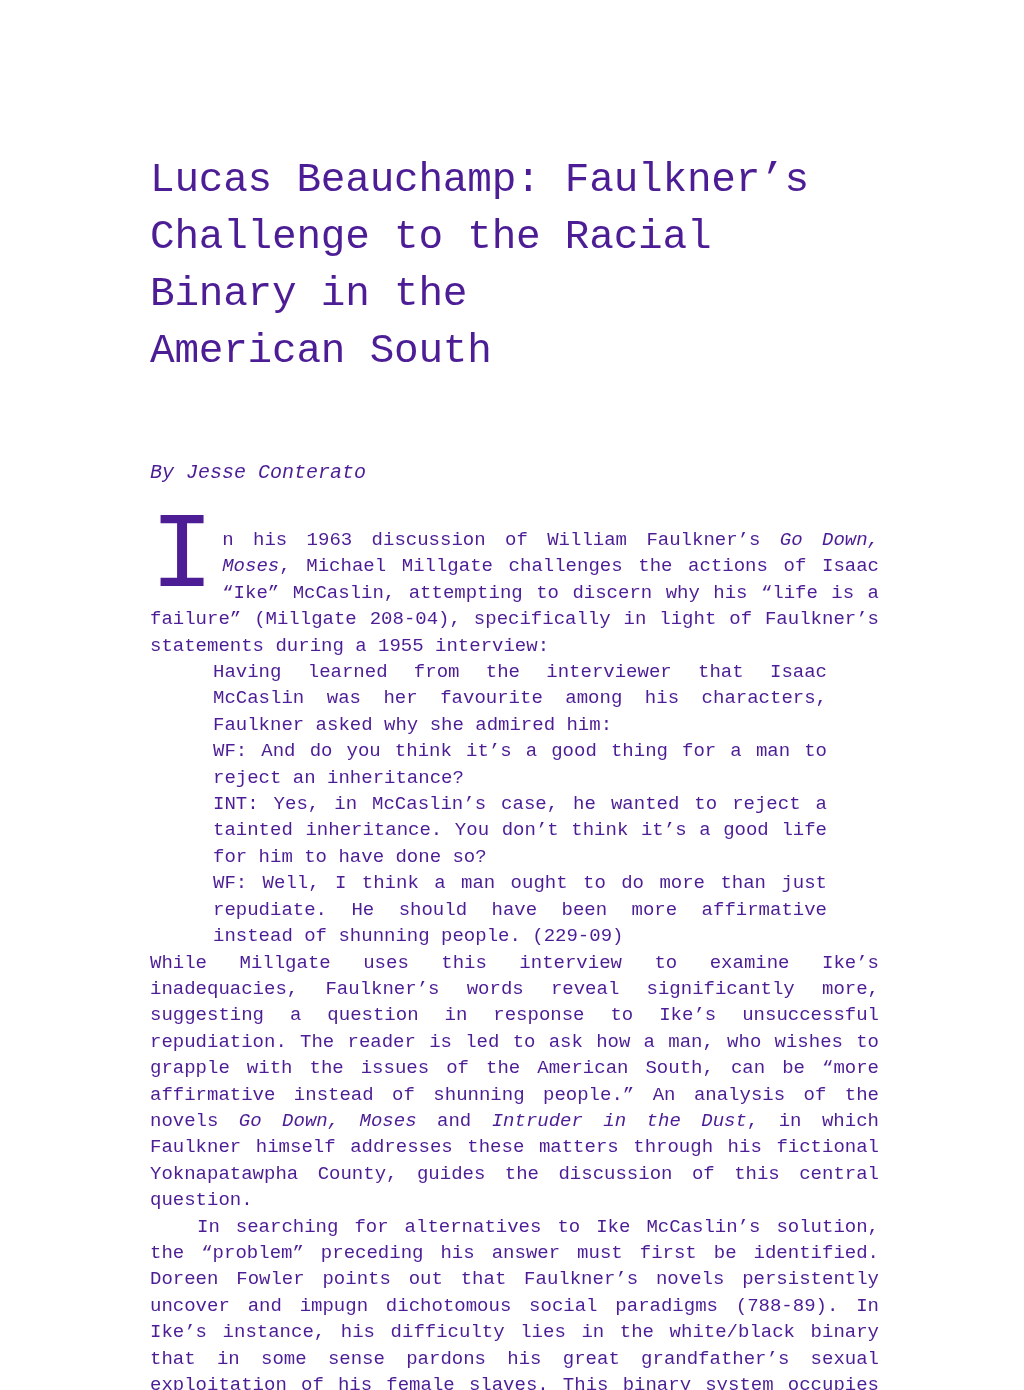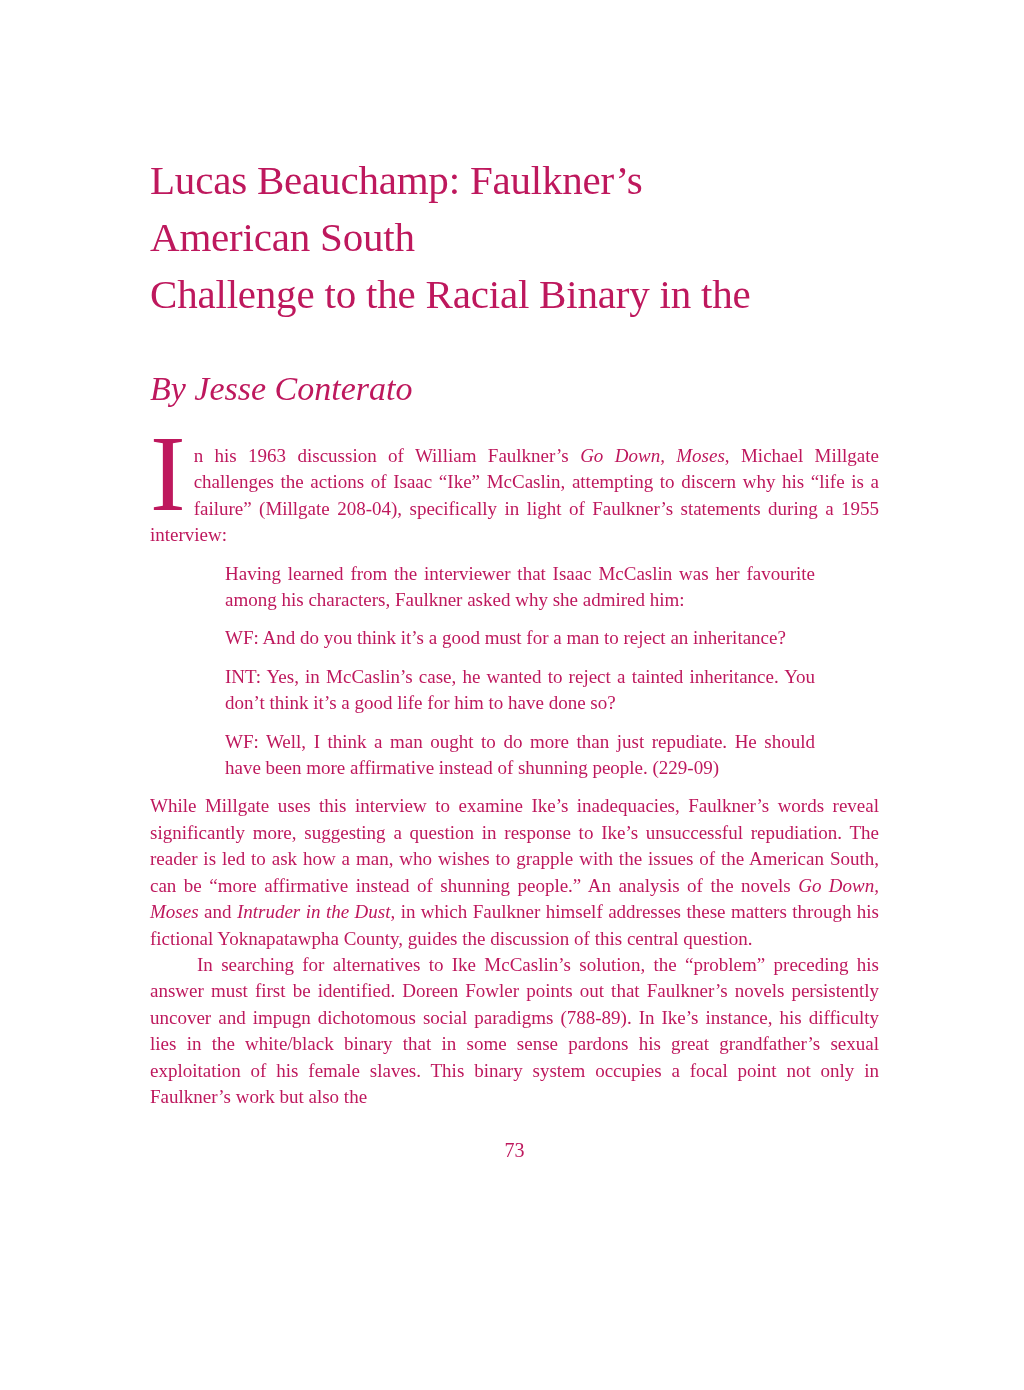--- a/index.html
+++ b/index.html
@@ -5,42 +5,42 @@
   html, body {
     margin: 0;
     padding: 0;
     background: #ffffff;
   }
   .page {
     position: relative;
     width: 1024px;
     height: 1390px;
     background: #ffffff;
-    font-family: Liberation Serif, serif;
-    color: #be185d;
+    font-family: Liberation Mono, monospace;
+    color: #4c1d95;
     overflow: hidden;
   }
   .content {
     position: absolute;
     left: 150px;
     top: 152px;
     width: 729px;
   }
   .title {
     margin: 0;
     font-size: 41px;
     line-height: 57px;
     font-weight: normal;
     letter-spacing: -0.2px;
   }
   .title-line { display: block; }
   .byline {
-    margin-top: 49px;
+    margin-top: 76px;
     font-style: italic;
-    font-size: 34px;
+    font-size: 20px;
     line-height: 34px;
   }
   .body {
     margin-top: 37px;
     font-size: 19px;
     line-height: 26.4px;
     text-align: justify;
   }
   .para { margin: 0; }
   .para.indent { text-indent: 47px; }
@@ -49,50 +49,50 @@
     font-size: 107px;
     line-height: 62px;
     height: 62px;
     margin: 0 8px 14px 0;
     font-weight: normal;
   }
   blockquote.quote {
     margin: 0 52px 0 63px;
     padding: 0;
   }
-  .qpara { margin: 12px; }
+  .qpara { margin: 0; }
   .pagenum {
     margin-top: 28px;
     text-align: center;
     font-size: 20px;
     line-height: 24px;
   }
   i { font-style: italic; }
 </style>
 </head>
 <body>
 
 <div class="page">
   <div class="content">
 
     <h1 class="title">
       <span class="title-line">Lucas Beauchamp: Faulkner’s</span>
+      <span class="title-line">Challenge to the Racial Binary in the</span>
       <span class="title-line">American South</span>
-      <span class="title-line">Challenge to the Racial Binary in the</span>
     </h1>
 
     <div class="byline">By Jesse Conterato</div>
 
     <div class="body">
 
       <p class="para"><span class="dropcap">I</span><span><span>n his 1963 discussion of William Faulkner’s </span><i>Go Down, Moses</i><span>, Michael Millgate challenges the actions of Isaac “Ike” McCaslin, attempting to discern why his “life is a failure” (Millgate 208-04), specifically in light of Faulkner’s statements during a 1955 interview:</span></span></p>
 
       <blockquote class="quote">
         <p class="qpara">Having learned from the interviewer that Isaac McCaslin was her favourite among his characters, Faulkner asked why she admired him:</p>
-        <p class="qpara">WF: And do you think it’s a good must for a man to reject an inheritance?</p>
+        <p class="qpara">WF: And do you think it’s a good thing for a man to reject an inheritance?</p>
         <p class="qpara">INT: Yes, in McCaslin’s case, he wanted to reject a tainted inheritance. You don’t think it’s a good life for him to have done so?</p>
         <p class="qpara">WF: Well, I think a man ought to do more than just repudiate. He should have been more affirmative instead of shunning people. (229-09)</p>
       </blockquote>
 
       <p class="para"><span>While Millgate uses this interview to examine Ike’s inadequacies, Faulkner’s words reveal significantly more, suggesting a question in response to Ike’s unsuccessful repudiation. The reader is led to ask how a man, who wishes to grapple with the issues of the American South, can be “more affirmative instead of shunning people.” An analysis of the novels </span><i>Go Down, Moses</i><span> and </span><i>Intruder in the Dust</i><span>, in which Faulkner himself addresses these matters through his fictional Yoknapatawpha County, guides the discussion of this central question.</span></p>
 
       <p class="para indent"><span>In searching for alternatives to Ike McCaslin’s solution, the “problem” preceding his answer must first be identified. Doreen Fowler points out that Faulkner’s novels persistently uncover and impugn dichotomous social paradigms (788-89). In Ike’s instance, his difficulty lies in the white/black binary that in some sense pardons his great grandfather’s sexual exploitation of his female slaves. This binary system occupies a focal point not only in Faulkner’s work but also the</span></p>
 
     </div>
 

